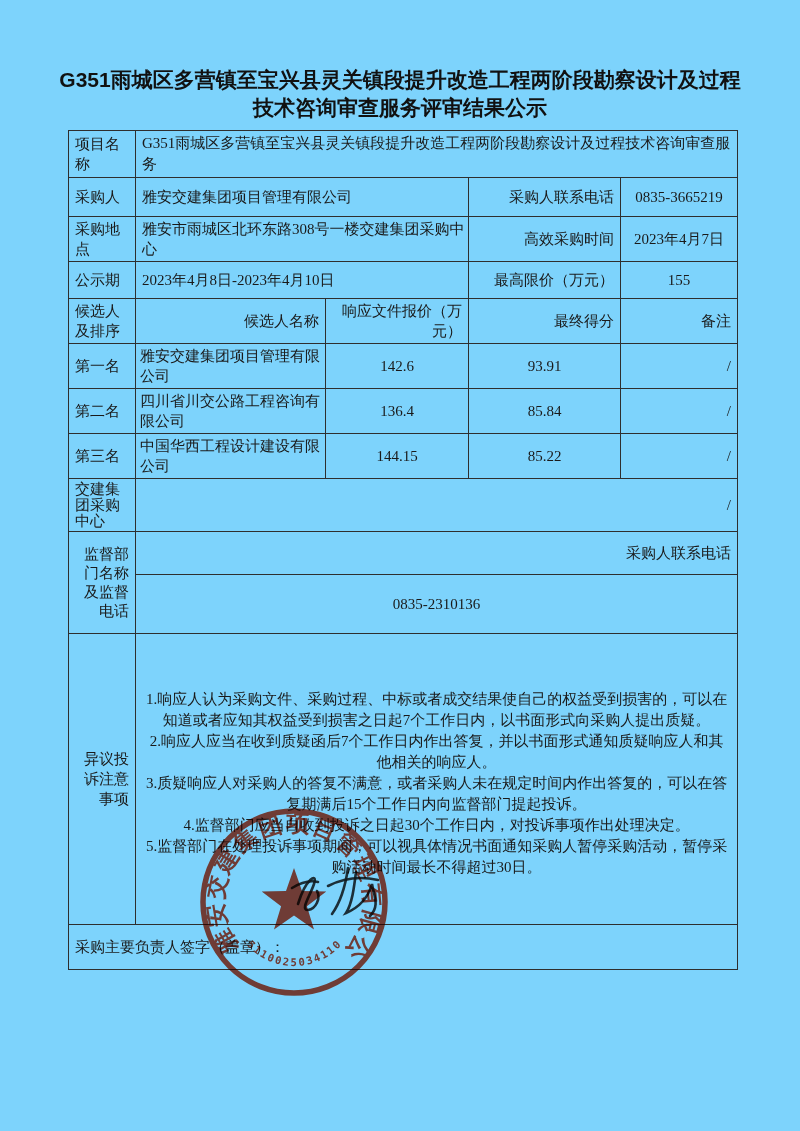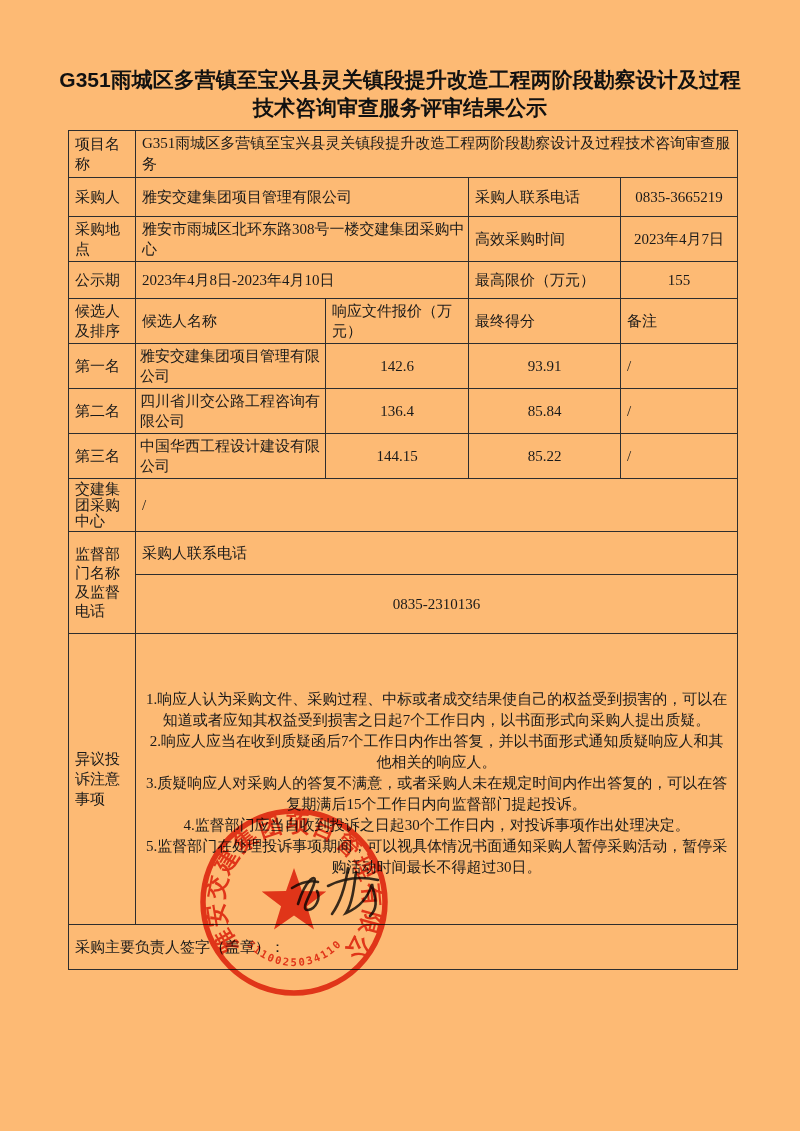--- a/index.html
+++ b/index.html
@@ -1,40 +1,40 @@
 <!DOCTYPE html>
 <html><head>
 <meta charset="utf-8">
 <style>
   * { margin:0; padding:0; box-sizing:border-box; }
   html,body { background:#e8e8e8; }
   .page {
     position:relative; width:800px; height:1131px; margin:0 auto;
-    background:#fdba74; overflow:hidden;
+    background:#7dd3fc; overflow:hidden;
     font-family:"Liberation Serif","DejaVu Serif",serif;
     color:#1a1a1a;
   }
   .doc-title {
     position:absolute; top:66px; left:50%; transform:translateX(-50%);
     width:700px; text-align:center;
     font-family:"Liberation Sans","DejaVu Sans",sans-serif;
     font-weight:bold; font-size:21px; line-height:28px; color:#111;
   }
   table.main {
     position:absolute; left:68px; top:130px; width:669px;
     border-collapse:collapse; table-layout:fixed;
     font-size:15px; line-height:20px;
   }
   table.main td {
     border:1px solid #2e2e2e; padding:2px 6px;
     vertical-align:middle; overflow:hidden;
   }
   td.lab { padding:2px 4px 2px 5px;margin-top:44px; }
-  td.ctr { text-align:left; }
-  td.ctr-lab { text-align:left; padding:2px 2px; }
+  td.ctr { text-align:right; }
+  td.ctr-lab { text-align:right; padding:2px 2px; }
   td.num { text-align:center; font-family:Liberation Serif, serif; }
   .objection-cell { vertical-align:top !important; padding:55px 8px 8px 8px !important;text-align:center; }
   .objection-cell div { margin:0; line-height:21px; }
   .sig-cell { font-size:15px; padding-left:6px !important; }
   
   .stamp {
     position:absolute; left:194px; top:802px; width:200px; height:200px;
     mix-blend-mode:multiply; opacity:.93; z-index:5; pointer-events:none;
   }
   .stamp svg text { fill:var(--stamp-color,#e03a26); }

